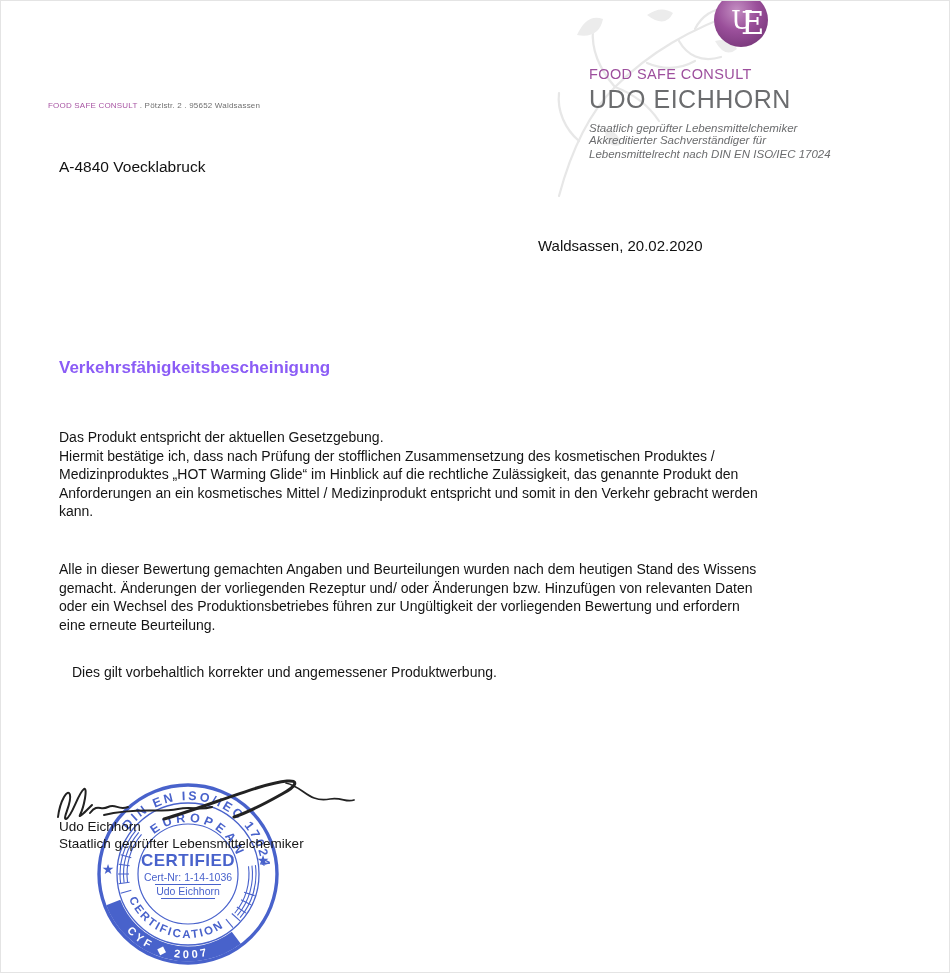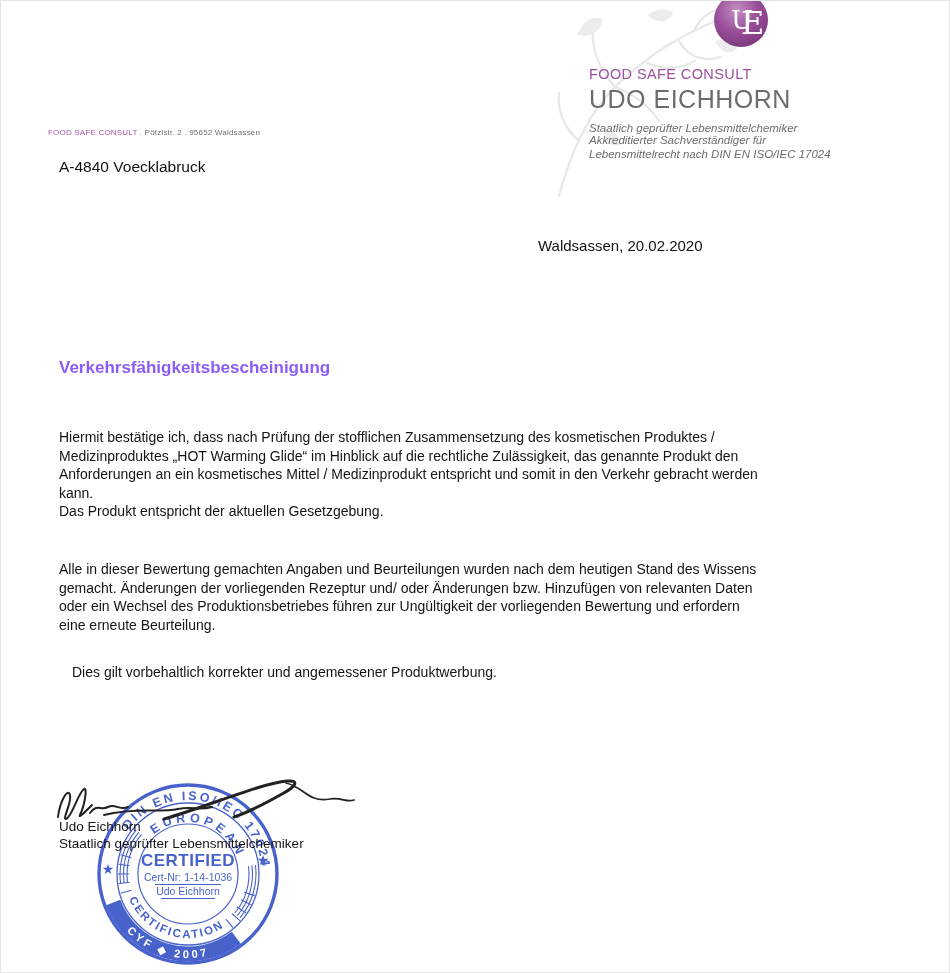--- a/index.html
+++ b/index.html
@@ -4,21 +4,21 @@
 <style>
   html,body{margin:0;padding:0;background:#fff;}
   .page{
     position:relative;width:950px;height:973px;background:#ffffff;
     font-family:"Liberation Sans",sans-serif;color:#141414;overflow:hidden;
     border:1px solid #e4e4e4;box-sizing:border-box;
   }
   .abs{position:absolute;}
 
   
-  .sender{left:47px;top:100px;font-size:8px;letter-spacing:.2px;margin-top:27px;}
+  .sender{left:47px;top:100px;font-size:8px;letter-spacing:.2px;}
   .sender .brand{color:#a855a3;}
   .sender .addr{color:#6f6f6f;}
 
   
   .branch{left:518px;top:0;z-index:0;}
 
   
   .logo{left:710px;top:-10px;z-index:2;}
 
   
@@ -99,22 +99,22 @@
 
   <div class="abs recipient">
     <div>A-4840 Voecklabruck</div>
   </div>
 
   <div class="abs dateline">Waldsassen, 20.02.2020</div>
 
   <div class="abs title">Verkehrsfähigkeitsbescheinigung</div>
 
   <div class="abs body-block">
+    <p>Das Produkt entspricht der aktuellen Gesetzgebung.</p>
     <p>Hiermit bestätige ich, dass nach Prüfung der stofflichen Zusammensetzung des kosmetischen Produktes / Medizinproduktes „HOT Warming Glide“ im Hinblick auf die rechtliche Zulässigkeit, das genannte Produkt den Anforderungen an ein kosmetisches Mittel / Medizinprodukt entspricht und somit in den Verkehr gebracht werden kann.</p>
-    <p>Das Produkt entspricht der aktuellen Gesetzgebung.</p>
     <p class="p3">Alle in dieser Bewertung gemachten Angaben und Beurteilungen wurden nach dem heutigen Stand des Wissens gemacht. Änderungen der vorliegenden Rezeptur und/ oder Änderungen bzw. Hinzufügen von relevanten Daten oder ein Wechsel des Produktionsbetriebes führen zur Ungültigkeit der vorliegenden Bewertung und erfordern eine erneute Beurteilung.</p>
     <p class="p4">Dies gilt vorbehaltlich korrekter und angemessener Produktwerbung.</p>
   </div>
 
   <svg class="abs stamp" width="200" height="200" viewBox="-100 -100 200 200">
     <defs>
       <path id="arcTopOuter" d="M -74 0 A 74 74 0 0 1 74 0"></path>
       <path id="arcBotOuter" d="M -84 0 A 84 84 0 0 0 84 0"></path>
       <path id="arcTopInner" d="M -52 0 A 52 52 0 0 1 52 0"></path>
       <path id="arcBotInner" d="M -64 0 A 64 64 0 0 0 64 0"></path>

